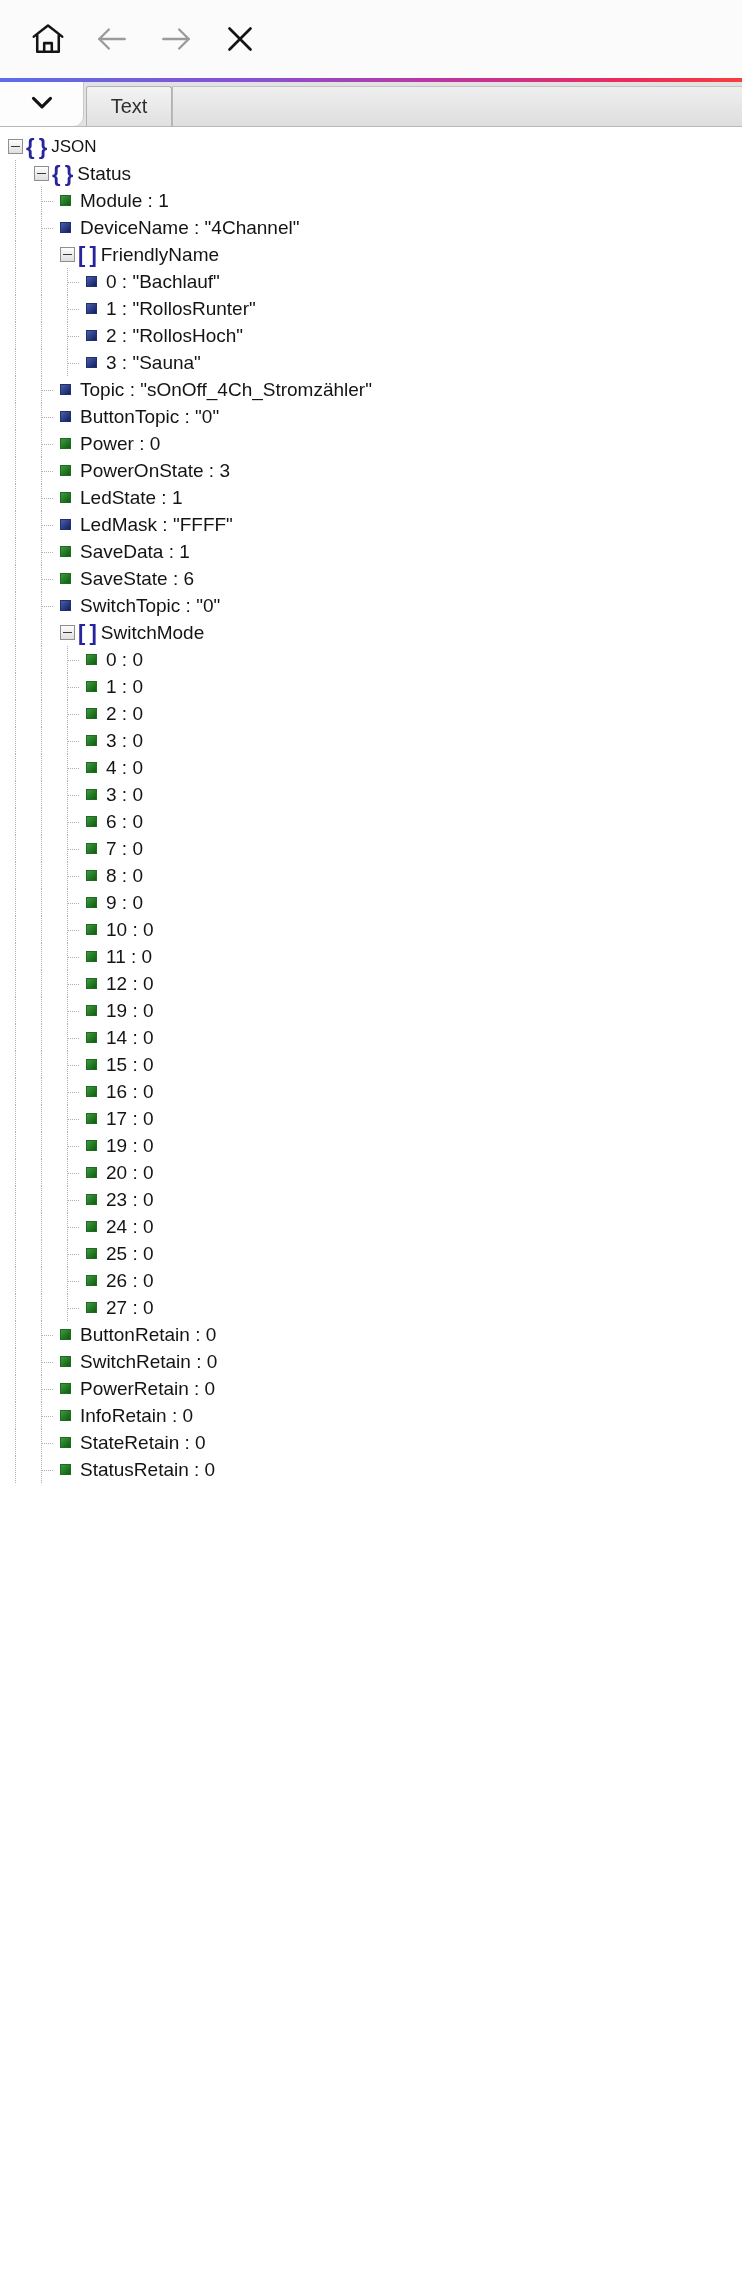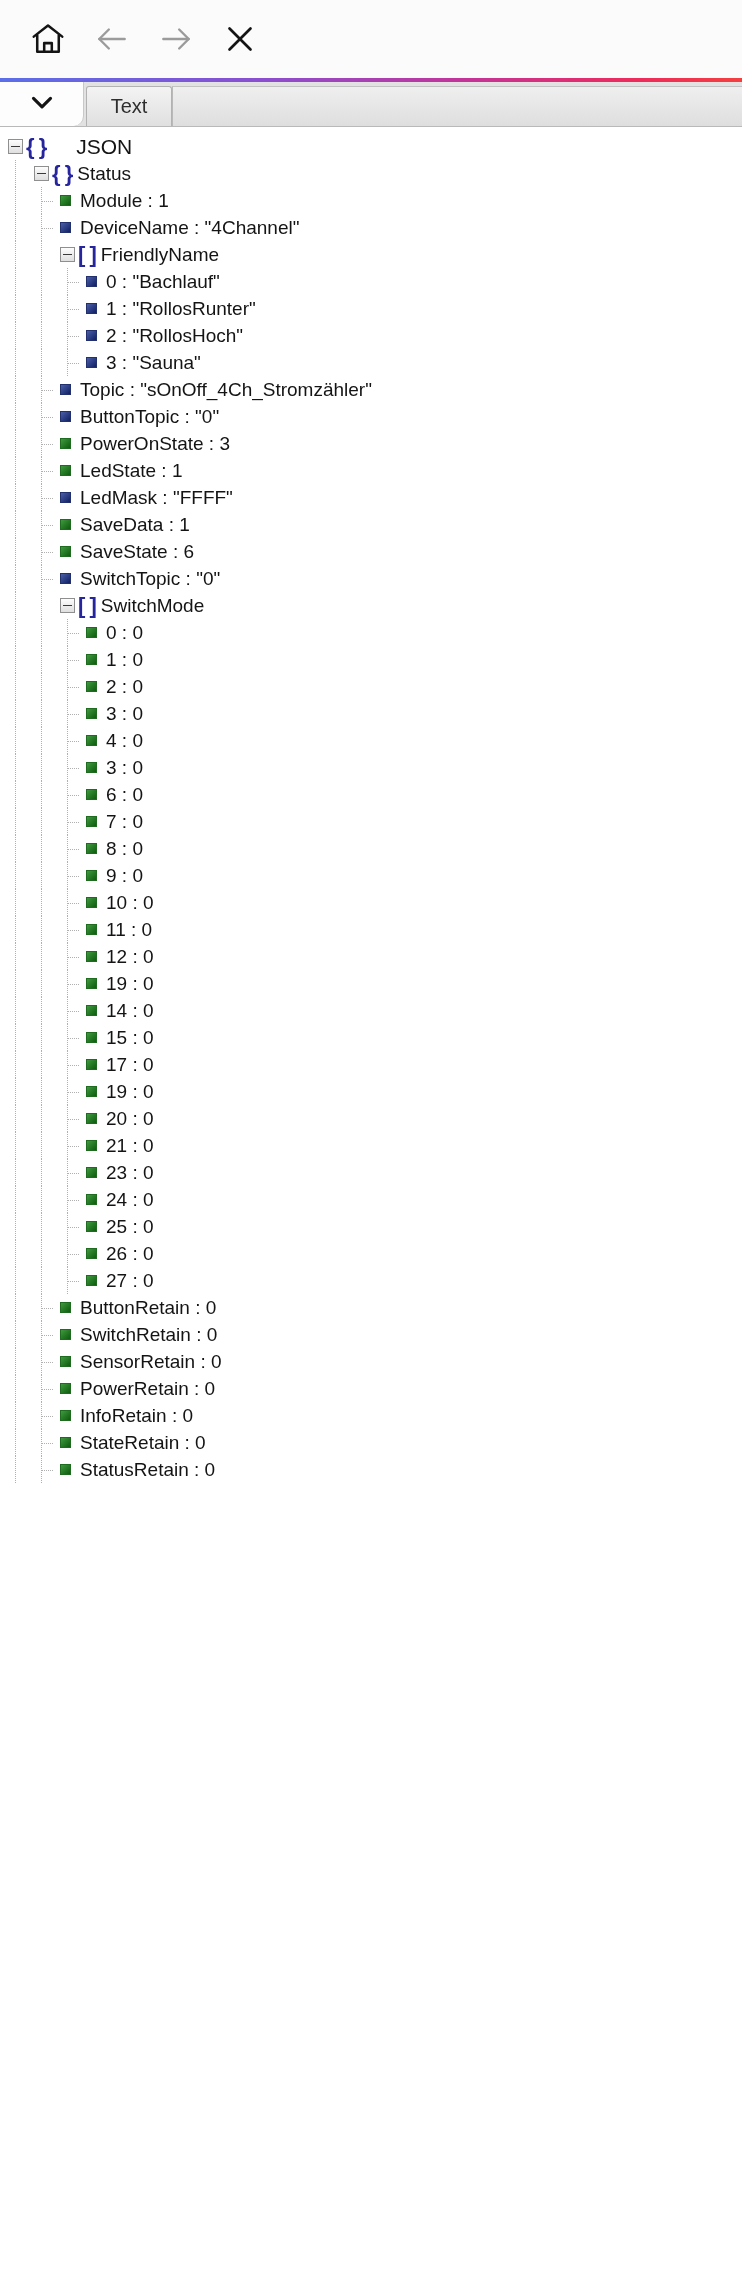--- a/index.html
+++ b/index.html
@@ -177,21 +177,21 @@
   }
   .sq.green { background: linear-gradient(135deg, #3f9a3f, #0d5c0d); border: 1px solid #1f6b1f; }
   .sq.blue  { background: linear-gradient(135deg, #4a5fa8, #101f63); border: 1px solid #22306e; }
 
   .label {
     font-size: 19px;
     color: #141414;
     line-height: 27px;
     font-family: "Liberation Sans", sans-serif;
   }
-  .label.root { font-size: 21px; margin-left: 25px; }
+  .label.root { font-size: 17px; }
 </style>
 </head>
 <body>
 
 <div class="browser-bar">
 
   <div class="nav-btn">
     <span>
       <svg width="38" height="38" viewBox="0 0 24 24" fill="none" stroke="#141414" stroke-width="1.6" stroke-linecap="round" stroke-linejoin="round">
         <path d="M3 10.5 12 3.5l9 7"></path>
@@ -333,20 +333,28 @@
       <span class="indent" style="width: 60px;"></span>
       <span class="sq blue"></span>
       <span class="label">ButtonTopic : "0"</span>
     </div>
     <div class="node">
       <span class="guide" style="left: 15px;"></span>
       <span class="guide" style="left: 41px;"></span>
       <span class="elbow" style="left: 41px;"></span>
       <span class="indent" style="width: 60px;"></span>
       <span class="sq green"></span>
+      <span class="label">Power : 0</span>
+    </div>
+    <div class="node">
+      <span class="guide" style="left: 15px;"></span>
+      <span class="guide" style="left: 41px;"></span>
+      <span class="elbow" style="left: 41px;"></span>
+      <span class="indent" style="width: 60px;"></span>
+      <span class="sq green"></span>
       <span class="label">PowerOnState : 3</span>
     </div>
     <div class="node">
       <span class="guide" style="left: 15px;"></span>
       <span class="guide" style="left: 41px;"></span>
       <span class="elbow" style="left: 41px;"></span>
       <span class="indent" style="width: 60px;"></span>
       <span class="sq green"></span>
       <span class="label">LedState : 1</span>
     </div>
@@ -534,20 +542,29 @@
       <span class="sq green"></span>
       <span class="label">15 : 0</span>
     </div>
     <div class="node">
       <span class="guide" style="left: 15px;"></span>
       <span class="guide" style="left: 41px;"></span>
       <span class="guide" style="left: 67px;"></span>
       <span class="elbow" style="left: 67px;"></span>
       <span class="indent" style="width: 86px;"></span>
       <span class="sq green"></span>
+      <span class="label">16 : 0</span>
+    </div>
+    <div class="node">
+      <span class="guide" style="left: 15px;"></span>
+      <span class="guide" style="left: 41px;"></span>
+      <span class="guide" style="left: 67px;"></span>
+      <span class="elbow" style="left: 67px;"></span>
+      <span class="indent" style="width: 86px;"></span>
+      <span class="sq green"></span>
       <span class="label">17 : 0</span>
     </div>
     <div class="node">
       <span class="guide" style="left: 15px;"></span>
       <span class="guide" style="left: 41px;"></span>
       <span class="guide" style="left: 67px;"></span>
       <span class="elbow" style="left: 67px;"></span>
       <span class="indent" style="width: 86px;"></span>
       <span class="sq green"></span>
       <span class="label">19 : 0</span>
@@ -561,29 +578,20 @@
       <span class="sq green"></span>
       <span class="label">20 : 0</span>
     </div>
     <div class="node">
       <span class="guide" style="left: 15px;"></span>
       <span class="guide" style="left: 41px;"></span>
       <span class="guide" style="left: 67px;"></span>
       <span class="elbow" style="left: 67px;"></span>
       <span class="indent" style="width: 86px;"></span>
       <span class="sq green"></span>
-      <span class="label">21 : 0</span>
-    </div>
-    <div class="node">
-      <span class="guide" style="left: 15px;"></span>
-      <span class="guide" style="left: 41px;"></span>
-      <span class="guide" style="left: 67px;"></span>
-      <span class="elbow" style="left: 67px;"></span>
-      <span class="indent" style="width: 86px;"></span>
-      <span class="sq green"></span>
       <span class="label">23 : 0</span>
     </div>
     <div class="node">
       <span class="guide" style="left: 15px;"></span>
       <span class="guide" style="left: 41px;"></span>
       <span class="guide" style="left: 67px;"></span>
       <span class="elbow" style="left: 67px;"></span>
       <span class="indent" style="width: 86px;"></span>
       <span class="sq green"></span>
       <span class="label">24 : 0</span>
@@ -630,28 +638,20 @@
       <span class="indent" style="width: 60px;"></span>
       <span class="sq green"></span>
       <span class="label">SwitchRetain : 0</span>
     </div>
     <div class="node">
       <span class="guide" style="left: 15px;"></span>
       <span class="guide" style="left: 41px;"></span>
       <span class="elbow" style="left: 41px;"></span>
       <span class="indent" style="width: 60px;"></span>
       <span class="sq green"></span>
-      <span class="label">SensorRetain : 0</span>
-    </div>
-    <div class="node">
-      <span class="guide" style="left: 15px;"></span>
-      <span class="guide" style="left: 41px;"></span>
-      <span class="elbow" style="left: 41px;"></span>
-      <span class="indent" style="width: 60px;"></span>
-      <span class="sq green"></span>
       <span class="label">PowerRetain : 0</span>
     </div>
     <div class="node">
       <span class="guide" style="left: 15px;"></span>
       <span class="guide" style="left: 41px;"></span>
       <span class="elbow" style="left: 41px;"></span>
       <span class="indent" style="width: 60px;"></span>
       <span class="sq green"></span>
       <span class="label">InfoRetain : 0</span>
     </div>

